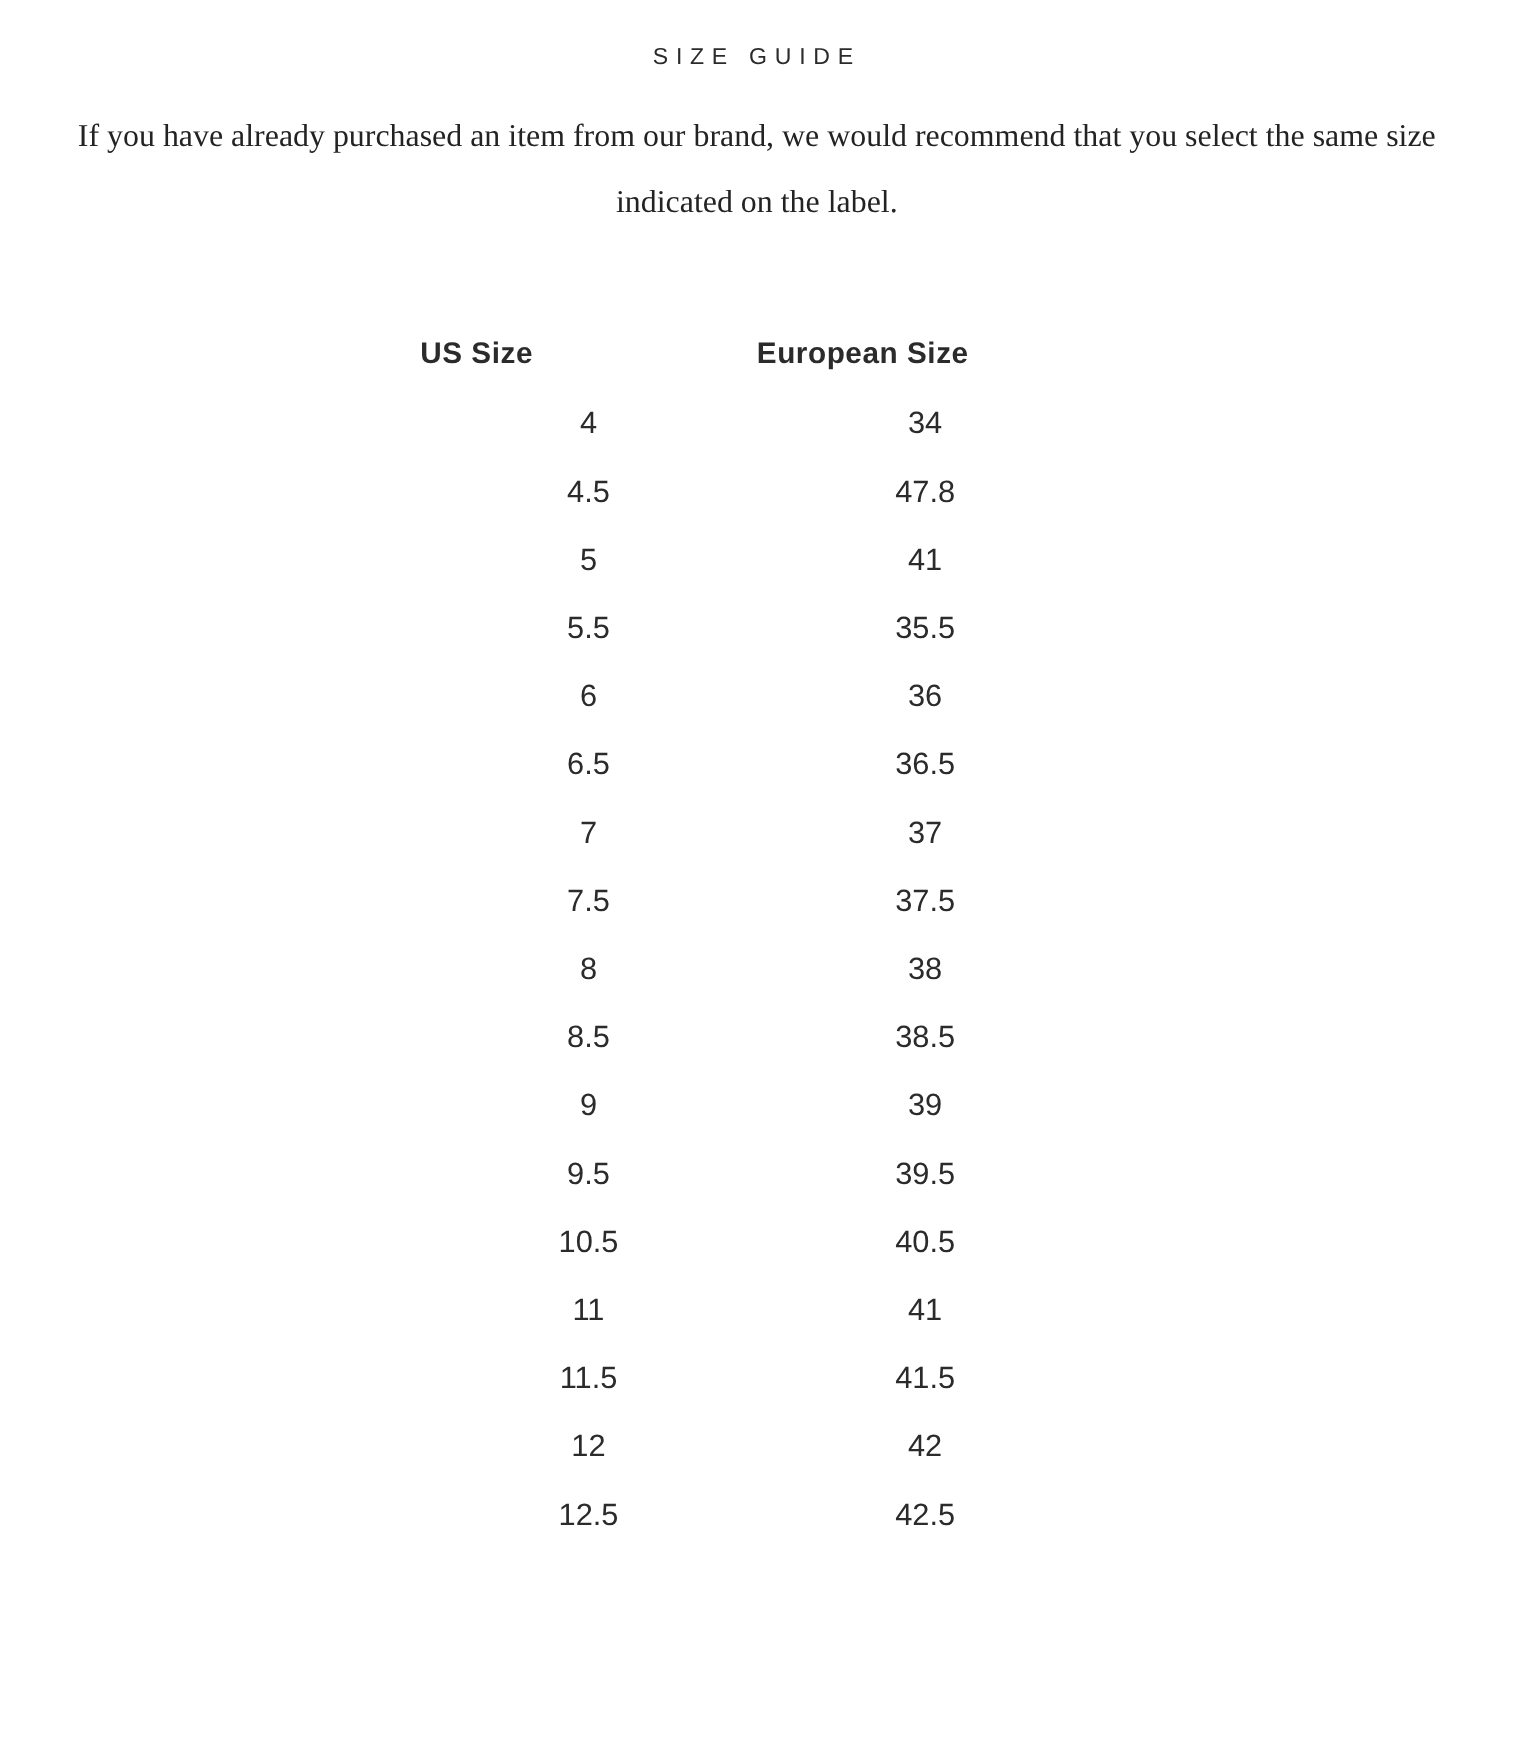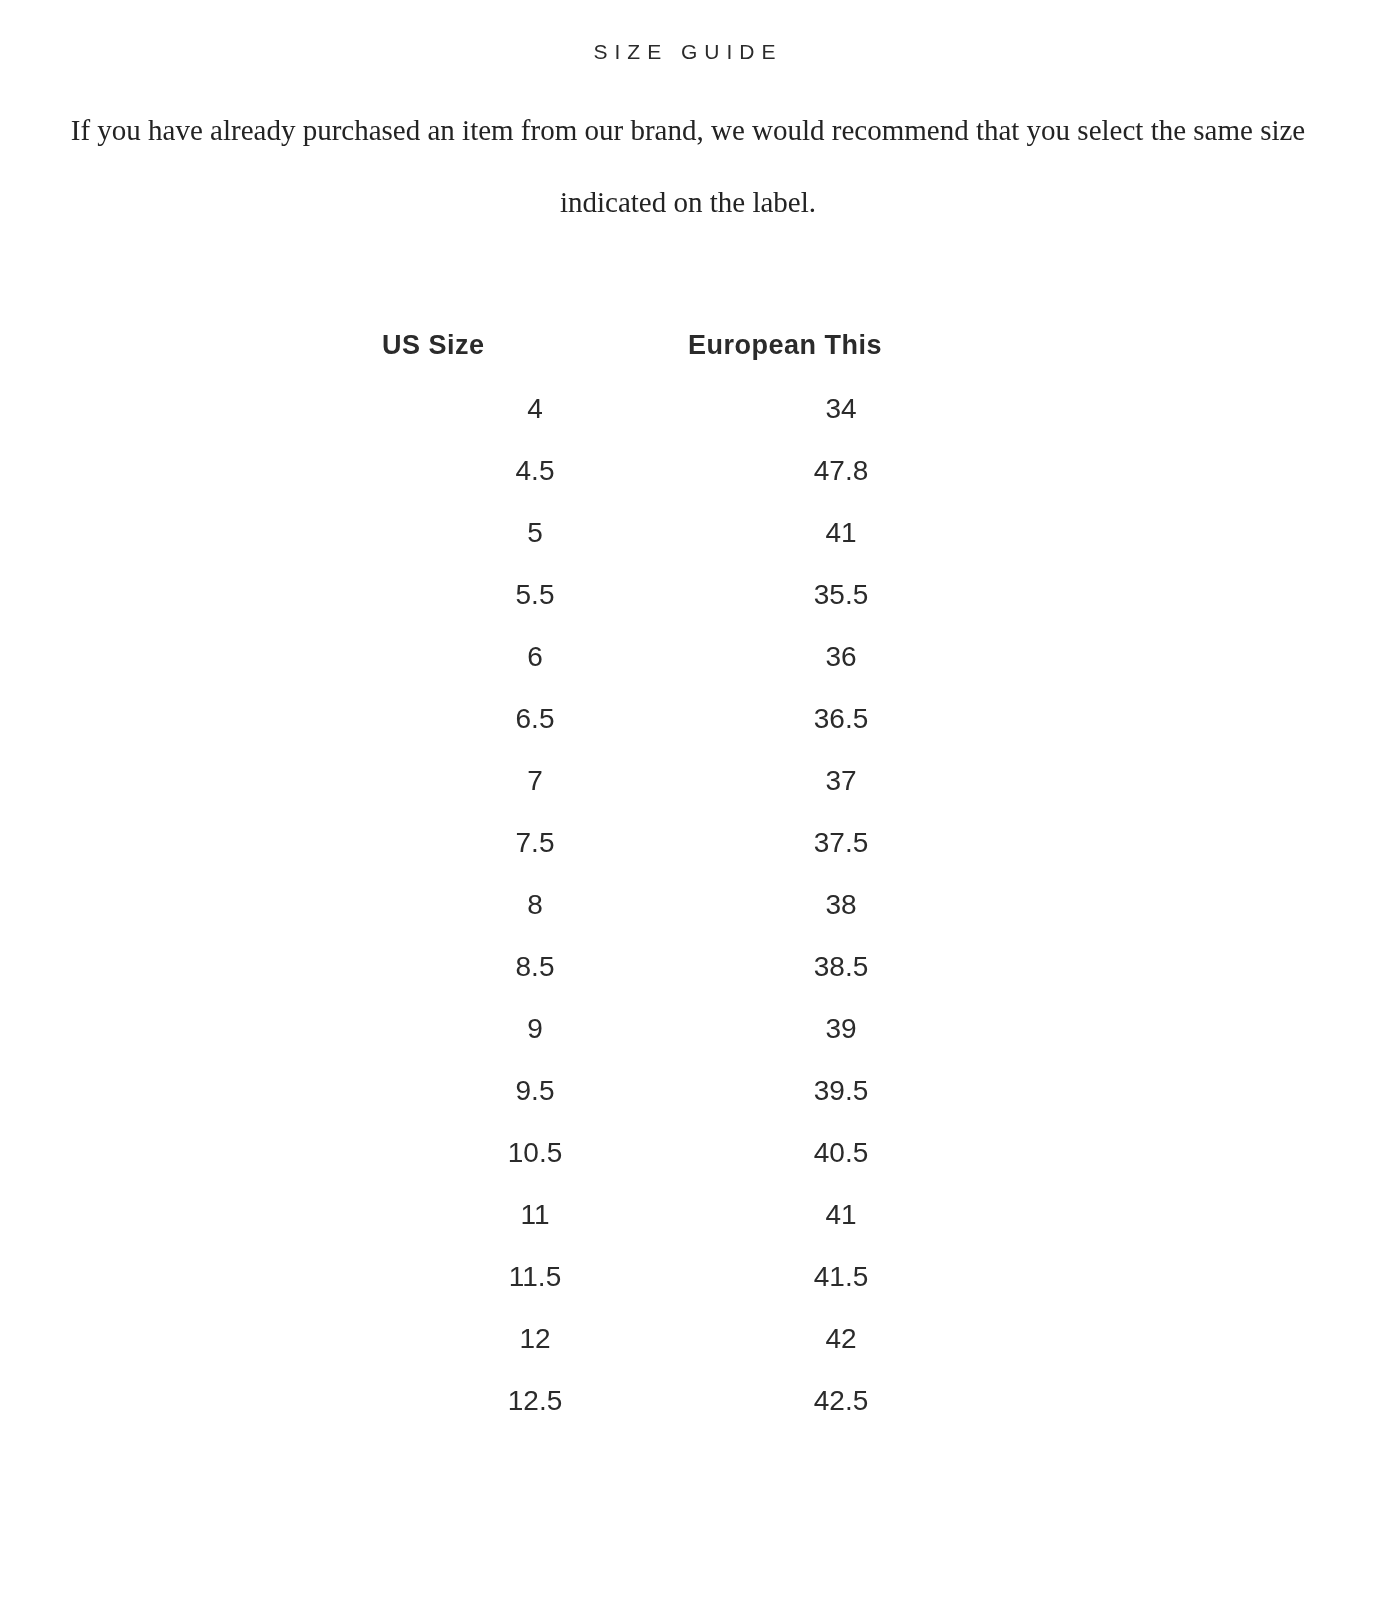--- a/index.html
+++ b/index.html
@@ -33,21 +33,21 @@
     font-size: 29px;
     line-height: 34px;
     color: #232323;
     max-width: 1280px;
   }
   .note {
     margin: 30px auto 0;
     text-align: center;
     font-family: "Liberation Serif", serif;
     font-size: 29px;
-    line-height: 72px;
+    line-height: 60px;
     color: #232323;
     max-width: 1275px;
   }
   table.size-table {
     width: 612px;
     margin: 74px auto 80px;
     border-collapse: collapse;
     table-layout: fixed;
     font-family: "Liberation Sans", sans-serif;
     color: #2b2b2b;
@@ -79,21 +79,21 @@
 
   <h1 class="title">SIZE GUIDE</h1>
 
 
   <p class="note">If you have already purchased an item from our brand, we would recommend that you select the same size indicated on the label.</p>
 
   <table class="size-table">
     <thead>
       <tr>
         <th>US Size</th>
-        <th>European This</th>
+        <th>European Size</th>
       </tr>
     </thead>
     <tbody>
       <tr>
         <td>4</td>
         <td>34</td>
       </tr>
       <tr>
         <td>4.5</td>
         <td>47.8</td>

